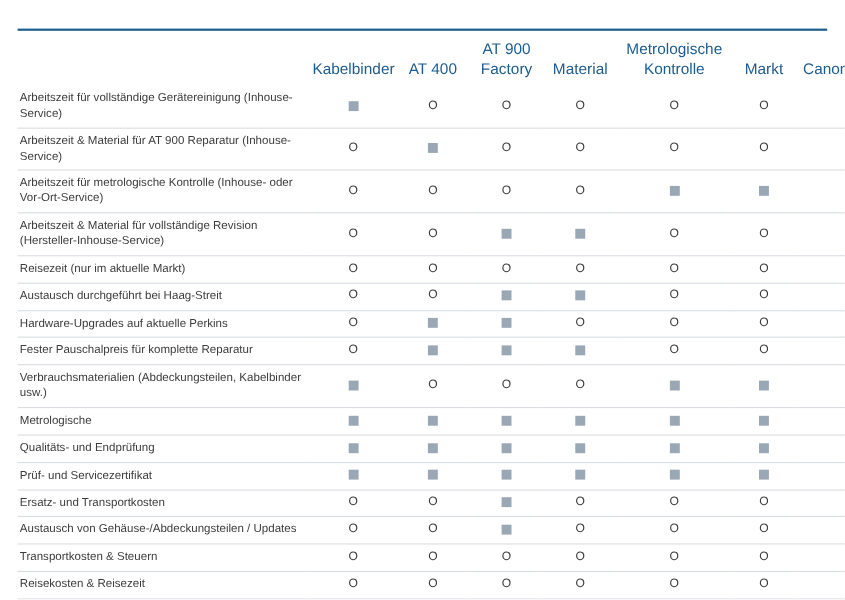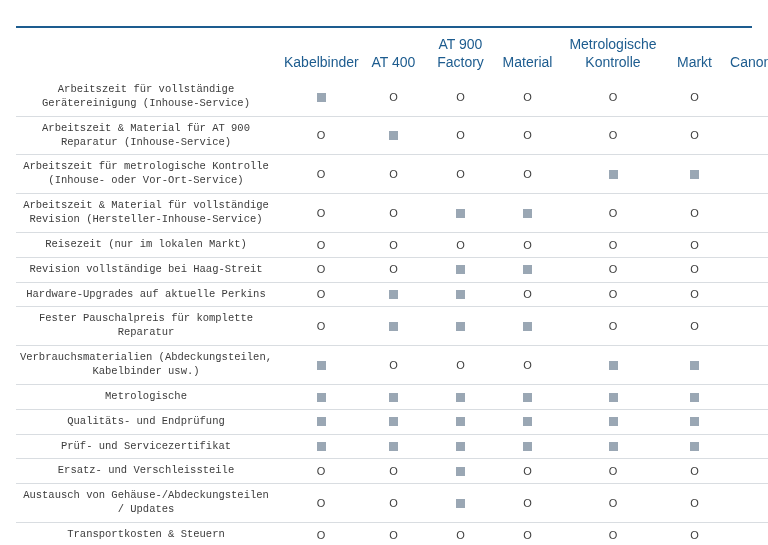--- a/index.html
+++ b/index.html
@@ -47,24 +47,23 @@
   }
   table.matrix tbody td {
     font-size: 10.5px;
     color: #3c3c3c;
     padding: 5px 2px 5px 2px;
     border-bottom: 1px solid #d9dde1;
     vertical-align: middle;
     line-height: 1.32;
   }
   table.matrix tbody td.feature {
-    text-align: center;
+    text-align: left;
     padding-left: 2px;
     padding-right: 8px;
-    font-family: Liberation Mono, monospace;
   }
   table.matrix tbody td.cell {
     text-align: center;
   }
   table.matrix tbody tr:last-child td {
     border-bottom: 1px solid #1d5c8f;
   }
   .mark-included {
     display: inline-block;
     width: 9px;
@@ -142,31 +141,31 @@
           <td class="feature">Arbeitszeit &amp; Material für vollständige Revision (Hersteller-Inhouse-Service)</td>
           <td class="cell colw-maint"><span class="mark-excluded">O</span></td>
           <td class="cell colw-at900"><span class="mark-excluded">O</span></td>
           <td class="cell colw-at900f"><span class="mark-included"></span></td>
           <td class="cell colw-perkins"><span class="mark-included"></span></td>
           <td class="cell colw-metro"><span class="mark-excluded">O</span></td>
           <td class="cell colw-canon"><span class="mark-excluded">O</span></td>
           <td class="cell colw-canonvor"></td>
         </tr>
         <tr>
-          <td class="feature">Reisezeit (nur im lokalen Markt)</td>
-          <td class="cell colw-maint"><span class="mark-excluded">O</span></td>
-          <td class="cell colw-at900"><span class="mark-excluded">O</span></td>
-          <td class="cell colw-at900f"><span class="mark-excluded">O</span></td>
-          <td class="cell colw-perkins"><span class="mark-excluded">O</span></td>
-          <td class="cell colw-metro"><span class="mark-excluded">O</span></td>
-          <td class="cell colw-canon"><span class="mark-excluded">O</span></td>
-          <td class="cell colw-canonvor"></td>
-        </tr>
-        <tr>
-          <td class="feature">Revision vollständige bei Haag-Streit</td>
+          <td class="feature">Reisezeit (nur im aktuelle Markt)</td>
+          <td class="cell colw-maint"><span class="mark-excluded">O</span></td>
+          <td class="cell colw-at900"><span class="mark-excluded">O</span></td>
+          <td class="cell colw-at900f"><span class="mark-excluded">O</span></td>
+          <td class="cell colw-perkins"><span class="mark-excluded">O</span></td>
+          <td class="cell colw-metro"><span class="mark-excluded">O</span></td>
+          <td class="cell colw-canon"><span class="mark-excluded">O</span></td>
+          <td class="cell colw-canonvor"></td>
+        </tr>
+        <tr>
+          <td class="feature">Austausch durchgeführt bei Haag-Streit</td>
           <td class="cell colw-maint"><span class="mark-excluded">O</span></td>
           <td class="cell colw-at900"><span class="mark-excluded">O</span></td>
           <td class="cell colw-at900f"><span class="mark-included"></span></td>
           <td class="cell colw-perkins"><span class="mark-included"></span></td>
           <td class="cell colw-metro"><span class="mark-excluded">O</span></td>
           <td class="cell colw-canon"><span class="mark-excluded">O</span></td>
           <td class="cell colw-canonvor"></td>
         </tr>
         <tr>
           <td class="feature">Hardware-Upgrades auf aktuelle Perkins</td>
@@ -222,21 +221,21 @@
           <td class="feature">Prüf- und Servicezertifikat</td>
           <td class="cell colw-maint"><span class="mark-included"></span></td>
           <td class="cell colw-at900"><span class="mark-included"></span></td>
           <td class="cell colw-at900f"><span class="mark-included"></span></td>
           <td class="cell colw-perkins"><span class="mark-included"></span></td>
           <td class="cell colw-metro"><span class="mark-included"></span></td>
           <td class="cell colw-canon"><span class="mark-included"></span></td>
           <td class="cell colw-canonvor"></td>
         </tr>
         <tr>
-          <td class="feature">Ersatz- und Verschleissteile</td>
+          <td class="feature">Ersatz- und Transportkosten</td>
           <td class="cell colw-maint"><span class="mark-excluded">O</span></td>
           <td class="cell colw-at900"><span class="mark-excluded">O</span></td>
           <td class="cell colw-at900f"><span class="mark-included"></span></td>
           <td class="cell colw-perkins"><span class="mark-excluded">O</span></td>
           <td class="cell colw-metro"><span class="mark-excluded">O</span></td>
           <td class="cell colw-canon"><span class="mark-excluded">O</span></td>
           <td class="cell colw-canonvor"></td>
         </tr>
         <tr>
           <td class="feature">Austausch von Gehäuse-/Abdeckungsteilen / Updates</td>

